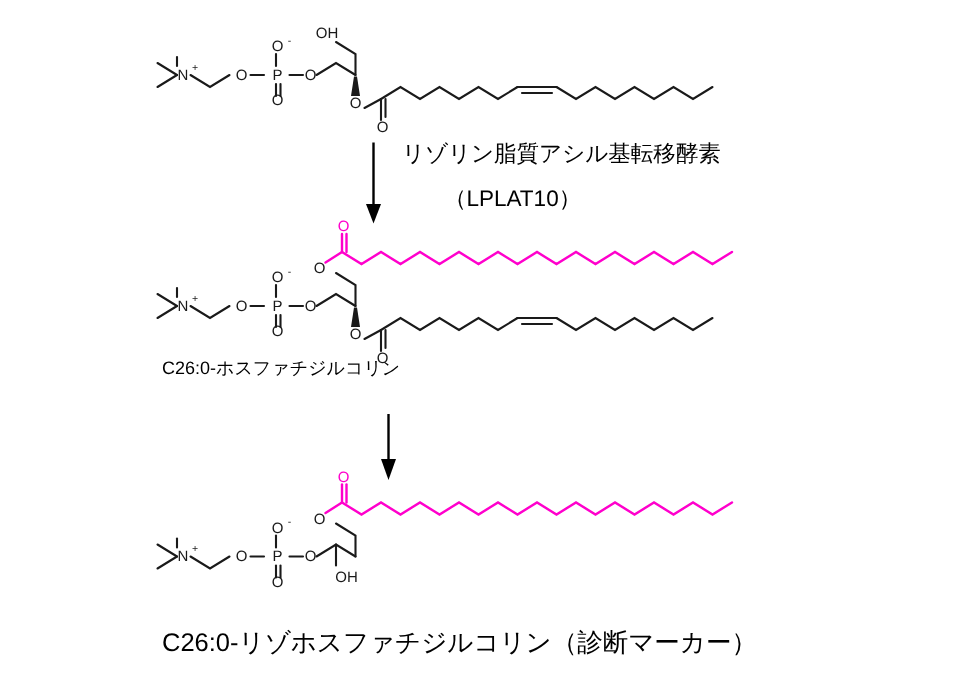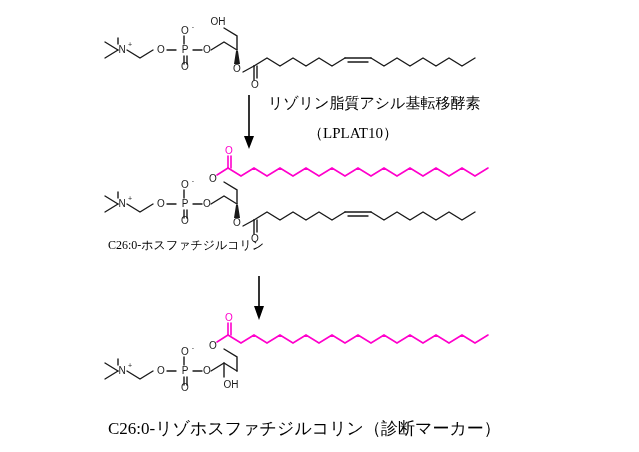--- a/index.html
+++ b/index.html
@@ -10,24 +10,24 @@
     overflow:hidden;
     position:relative;
   }
   #scheme{position:absolute;left:0;top:0;width:639px;height:452px;}
   .label{
     position:absolute;
     color:#000000;
     font-size:15px;
     line-height:18px;
     white-space:nowrap;
-    font-family:Liberation Serif, serif;
+    font-family:Liberation Sans, sans-serif;
   }
   #enz-line1{left:268px;top:94px;}
-  #enz-line2{left:308px;top:124px;}
+  #enz-line2{left:296px;top:124px;}
   #label-pc{left:108px;top:236px;font-size:12px;}
   #label-lpc{left:108px;top:420px;font-size:17px;}
 </style>
 </head>
 <body>
 
 <svg id="scheme" viewBox="0 0 639 452" xmlns="http://www.w3.org/2000/svg">
 
   <g stroke="#1A1A1A" stroke-width="1.4" fill="none" stroke-linecap="round">
 

